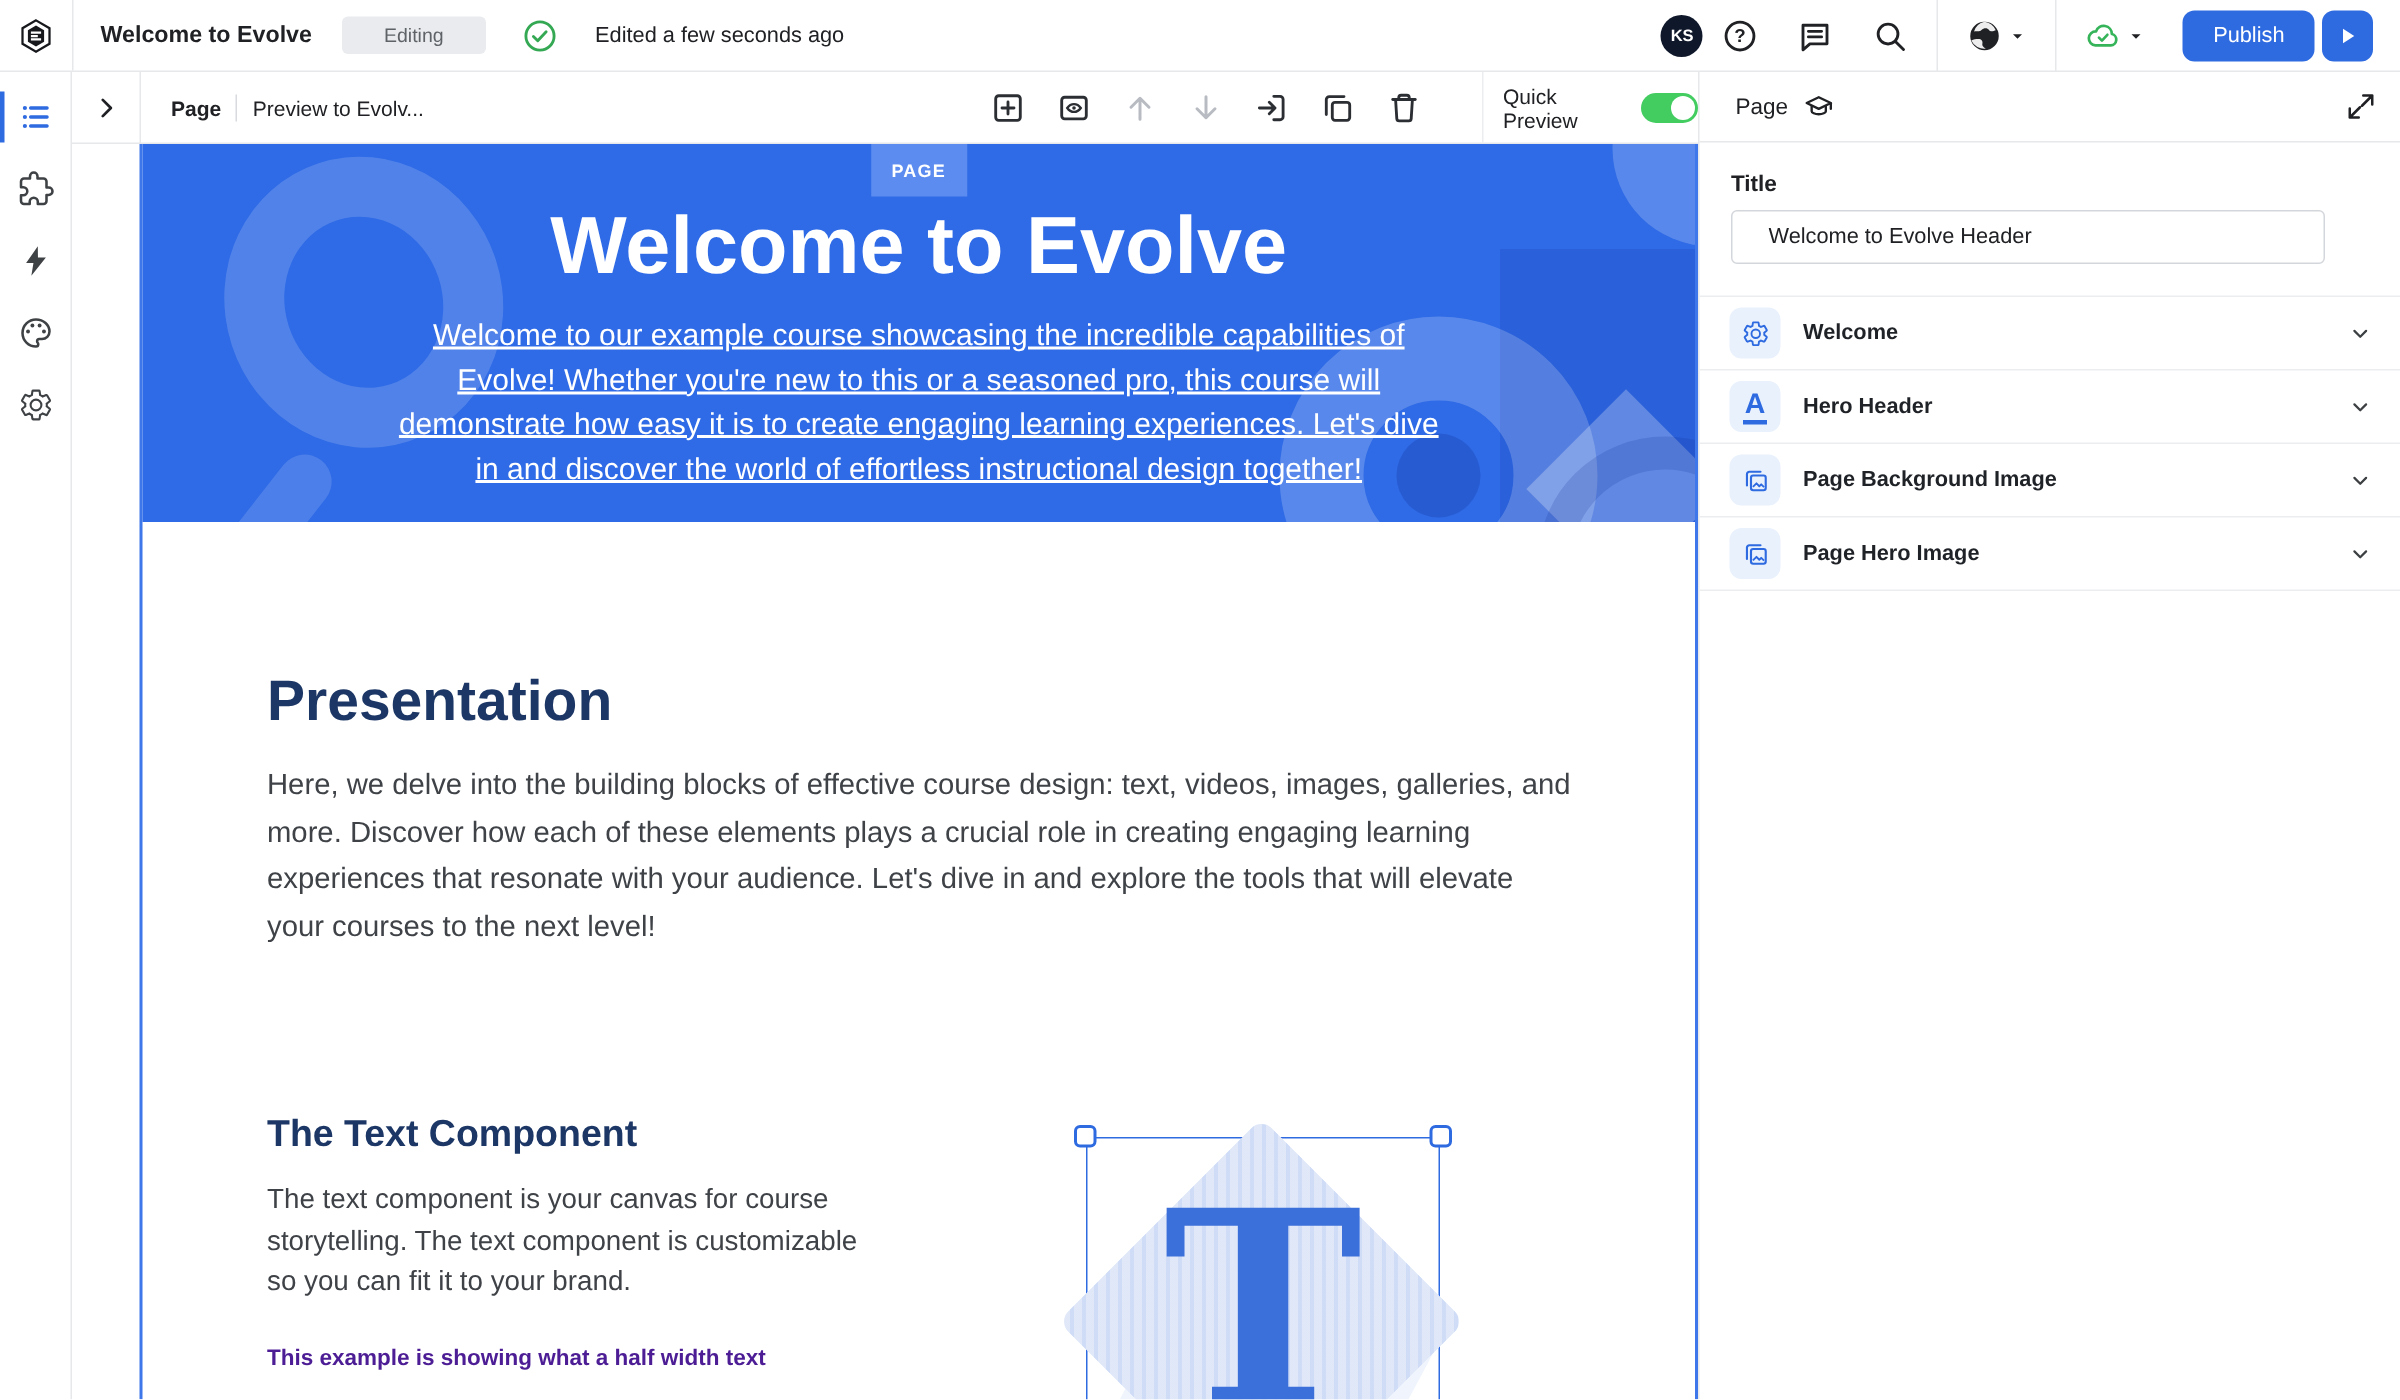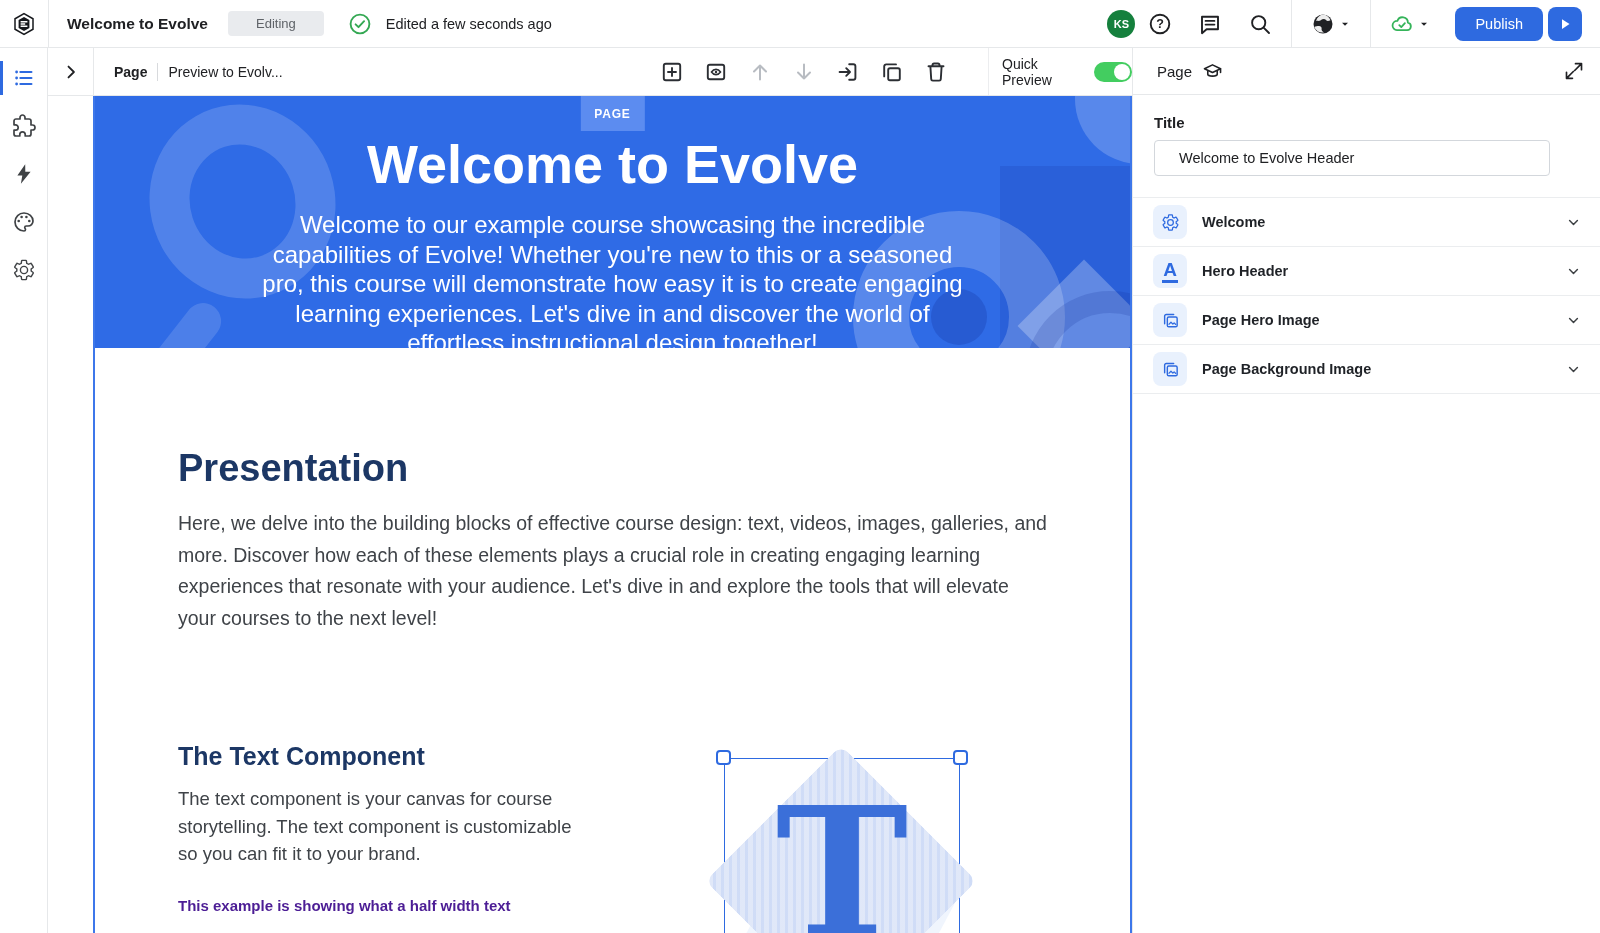--- a/index.html
+++ b/index.html
@@ -7,23 +7,23 @@
     font-family:"Liberation Sans", sans-serif; color:#202124; }
 
   
   .topbar { height:48px; display:flex; align-items:center; background:#fff;
     border-bottom:1px solid #e6e8ea; position:relative; z-index:10; }
   .logo-box { width:49px; height:47px; display:flex; align-items:center; justify-content:center;
     border-right:1px solid #e6e8ea; flex:0 0 auto; }
   .doc-title { font-size:15.5px; font-weight:700; margin-left:18px; }
   .mode-badge { margin-left:20px; background:#e9ebee; color:#5f6368; font-size:13px;
     padding:5px 28px; border-radius:4px; }
-  .save-state { display:flex; align-items:center; gap:14px; margin-left:24px; font-size:14.5px; }
+  .save-state { display:flex; align-items:center; gap:25px; margin-left:24px; font-size:14.5px; }
   .top-right { margin-left:auto; display:flex; align-items:center; height:100%; }
-  .avatar { width:28px; height:28px; border-radius:50%; background:#15803d; color:#fff;
+  .avatar { width:28px; height:28px; border-radius:50%; background:#0f172a; color:#fff;
     font-size:11px; font-weight:700; display:flex; align-items:center; justify-content:center; }
   .tb-icon { width:24px; height:24px; display:block; }
   .icon-btn { background:none; border:none; cursor:pointer; display:flex; align-items:center;
     padding:0; margin:0 13px; }
   .v-div { width:1px; height:48px; background:#e6e8ea; margin:0 6px; }
   .caret { margin-left:4px; }
   .publish-btn { background:#2e6ae0; color:#fff; border:none; border-radius:8px;
     font-size:14.5px; font-weight:500; padding:0 20px; height:34px; margin:0 5px 0 12px; cursor:pointer;
     font-family:"Liberation Sans",sans-serif; }
   .play-btn { background:#2e6ae0; border:none; border-radius:8px; width:34px; height:34px;
@@ -61,21 +61,21 @@
   .canvas { flex:1; position:relative; background:#fff; overflow:hidden; }
   .page { position:absolute; left:45px; top:0; width:1039px; height:837px; background:#fff;
     border-left:2px solid #3d77ea; border-right:2px solid #3d77ea; }
   .hero { height:252px; background:#2f6be6; position:relative; overflow:hidden; }
   .hero-badge { position:absolute; top:0; left:50%; transform:translateX(-50%); z-index:3;
     background:#5c8cf0; color:#fff; font-size:12px; font-weight:700; letter-spacing:.8px;
     padding:11px 14px 10px; }
   .hero-title { position:relative; z-index:2; padding-top:37px; text-align:center; color:#fff;
     font-size:54px; font-weight:700; }
   .hero-sub { position:relative; z-index:2; margin:15px auto 0; width:706px; text-align:center;
-    color:#fff; font-size:24px; line-height:29.5px; }
+    color:#fff; font-size:20px; line-height:29.5px;text-decoration:underline; }
   .deco { position:absolute; z-index:1; }
   .d-ring-left { left:55px; top:8px; width:185px; height:195px; border:40px solid rgba(255,255,255,0.16);
     border-radius:50%; transform:rotate(-18deg); }
   .d-tail-left { left:55px; top:195px; width:36px; height:150px; background:rgba(255,255,255,0.14);
     transform:rotate(38deg); border-radius:18px; }
   .d-darksq { left:905px; top:70px; width:134px; height:235px; background:rgba(16,42,150,0.16); }
   .d-ring-right { left:758px; top:115px; width:212px; height:212px;
     border:56px solid rgba(255,255,255,0.20); border-radius:50%; }
   .d-dot-right { left:836px; top:193px; width:56px; height:56px; border-radius:50%;
     background:rgba(16,42,150,0.25); }
@@ -394,37 +394,37 @@
       </div>
 
       <div class="section-row">
         <span class="tile">
           <svg width="19" height="19" viewBox="0 0 24 24">
             <path d="M4.6 16V6.4a2 2 0 0 1 2-2H16" fill="none" stroke="#2e6ae0" stroke-width="1.8" stroke-linecap="round"></path>
             <rect x="8" y="7.6" width="12.4" height="12.4" rx="1.8" fill="none" stroke="#2e6ae0" stroke-width="1.8"></rect>
             <path d="M9.6 17.2l3-3 2.4 2.4 1.6-1.6 2.4 2.4" fill="none" stroke="#2e6ae0" stroke-width="1.6" stroke-linejoin="round"></path>
           </svg>
         </span>
-        <span class="row-label">Page Hero Image</span>
+        <span class="row-label">Page Background Image</span>
         <span class="row-chevron">
           <svg width="17" height="17" viewBox="0 0 24 24">
               <path d="M6.5 9.3 12 14.8l5.5-5.5" fill="none" stroke="#3c4043" stroke-width="2.1" stroke-linecap="round" stroke-linejoin="round"></path>
             </svg>
         </span>
       </div>
 
       <div class="section-row">
         <span class="tile">
           <svg width="19" height="19" viewBox="0 0 24 24">
             <path d="M4.6 16V6.4a2 2 0 0 1 2-2H16" fill="none" stroke="#2e6ae0" stroke-width="1.8" stroke-linecap="round"></path>
             <rect x="8" y="7.6" width="12.4" height="12.4" rx="1.8" fill="none" stroke="#2e6ae0" stroke-width="1.8"></rect>
             <path d="M9.6 17.2l3-3 2.4 2.4 1.6-1.6 2.4 2.4" fill="none" stroke="#2e6ae0" stroke-width="1.6" stroke-linejoin="round"></path>
           </svg>
         </span>
-        <span class="row-label">Page Background Image</span>
+        <span class="row-label">Page Hero Image</span>
         <span class="row-chevron">
           <svg width="17" height="17" viewBox="0 0 24 24">
               <path d="M6.5 9.3 12 14.8l5.5-5.5" fill="none" stroke="#3c4043" stroke-width="2.1" stroke-linecap="round" stroke-linejoin="round"></path>
             </svg>
         </span>
       </div>
     </div>
   </div>
 </div>
 

